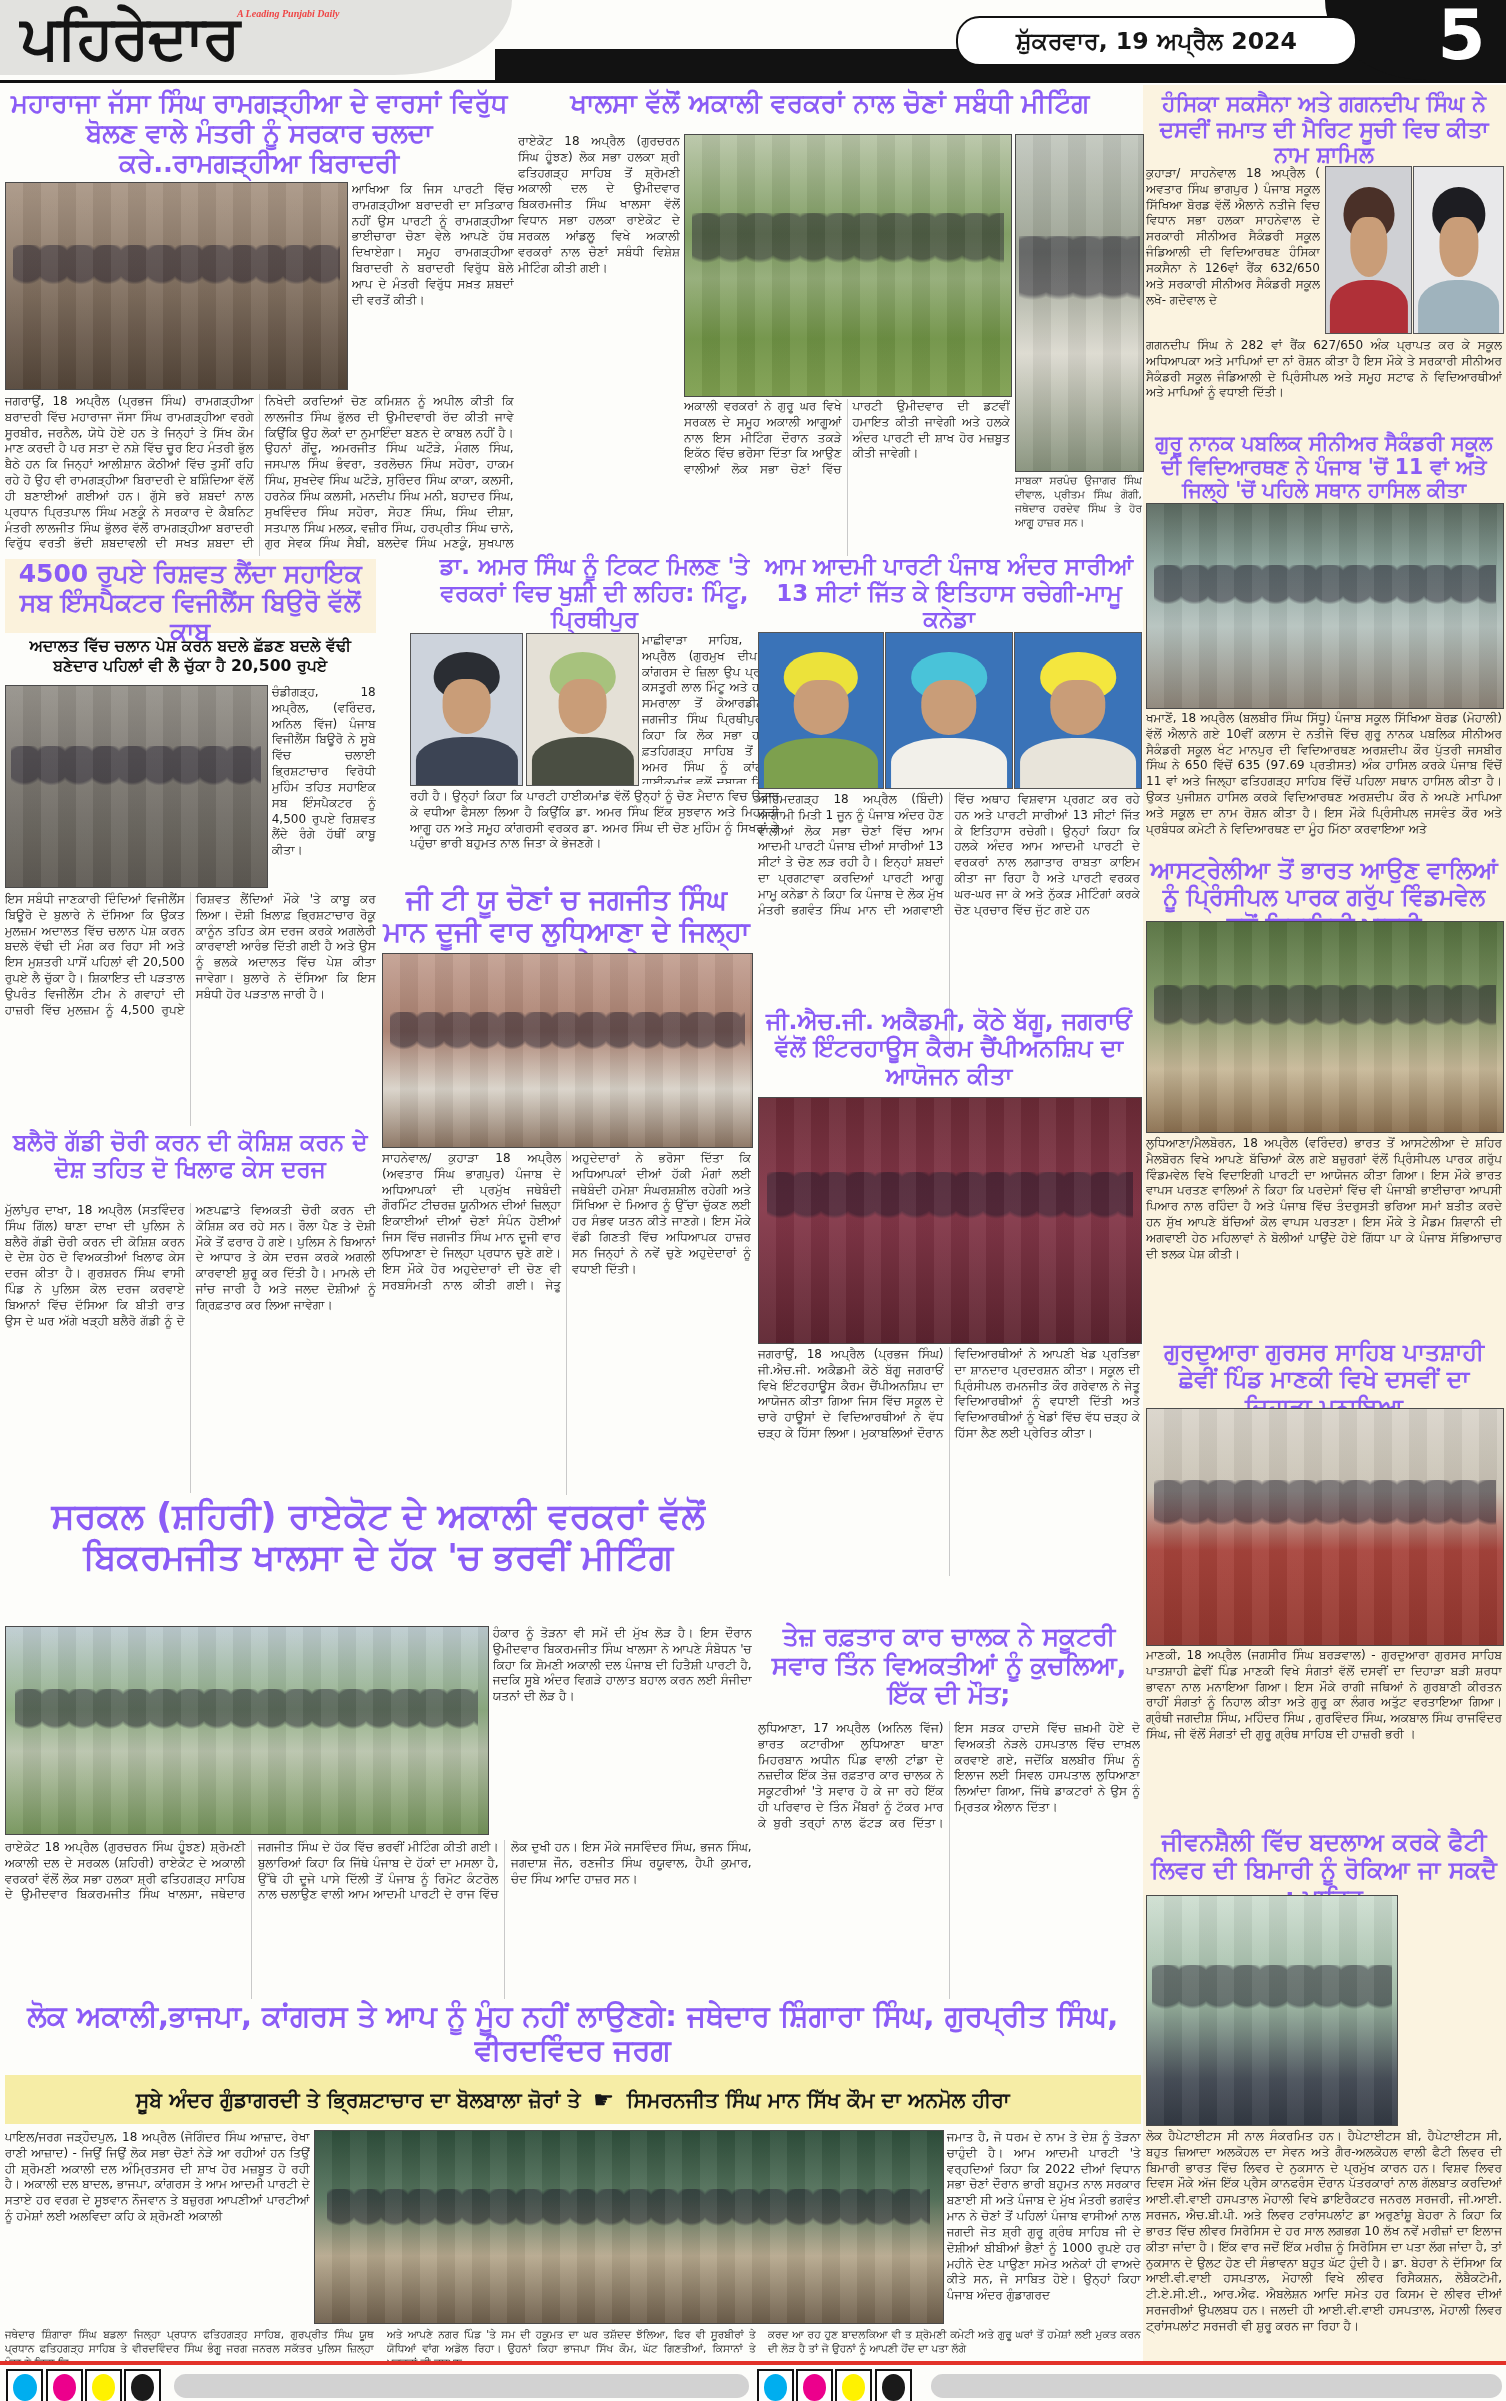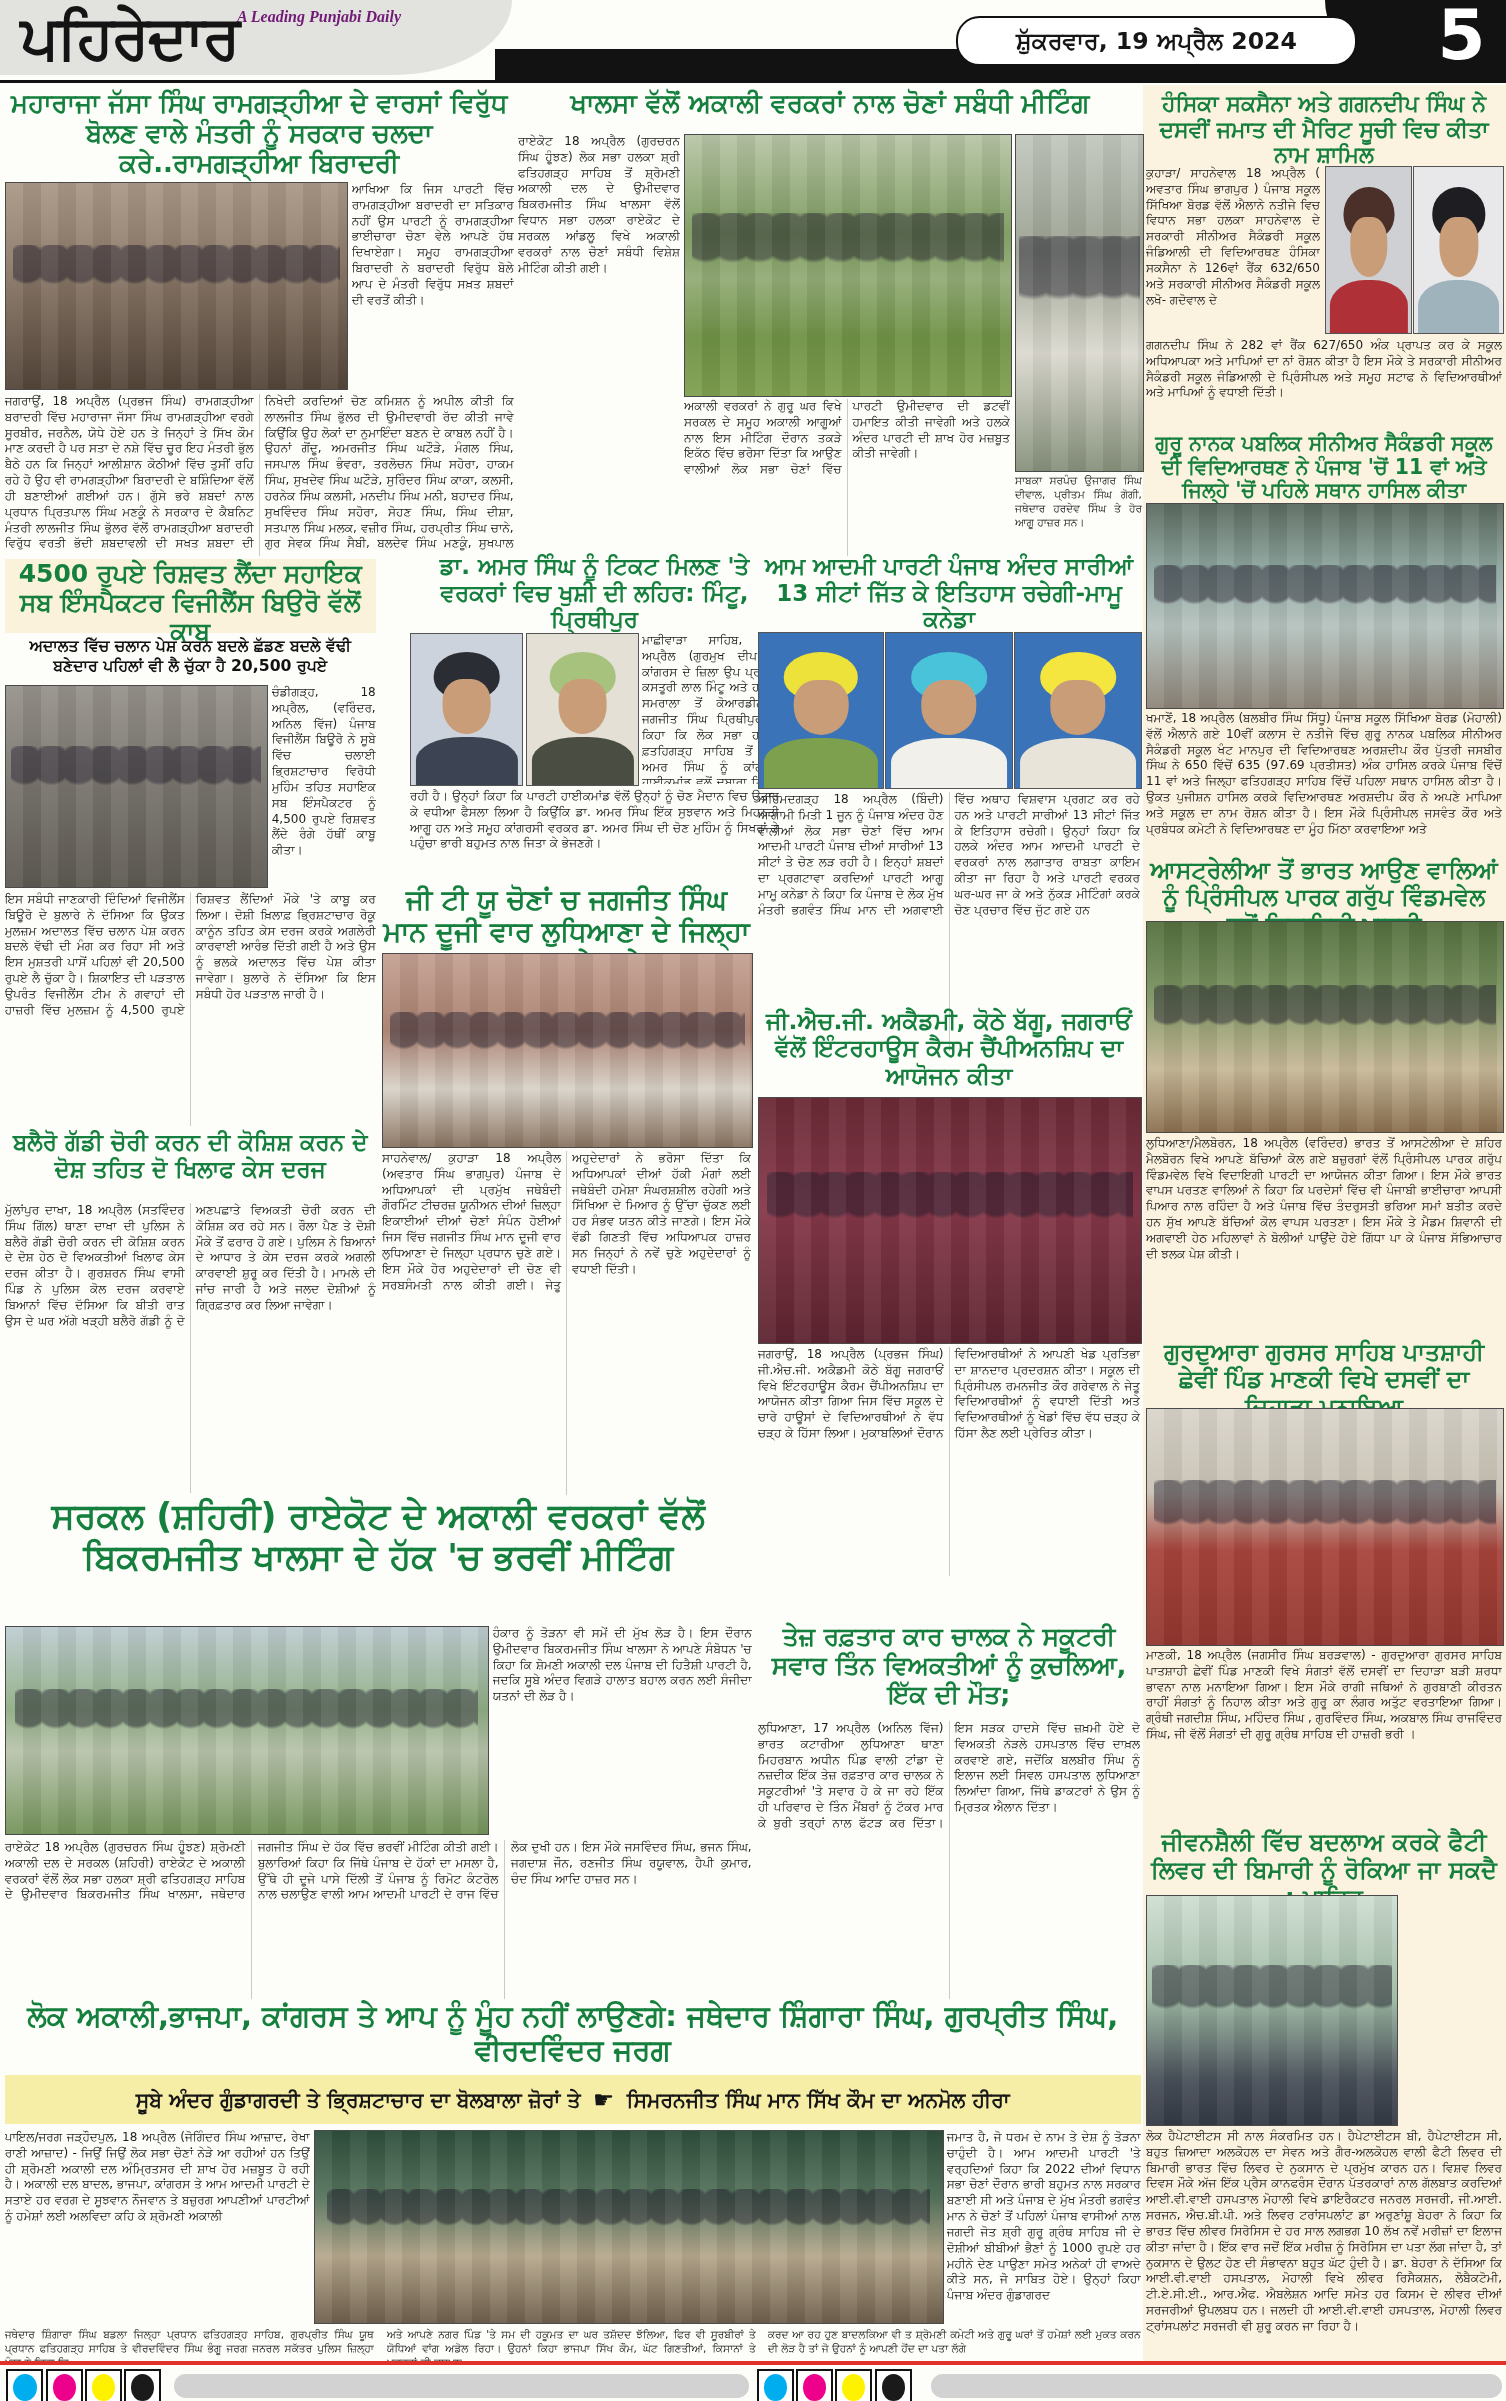--- a/index.html
+++ b/index.html
@@ -2,34 +2,34 @@
 <html style="font-size:12.6px"><head>
 <meta charset="utf-8">
 <style>
   html,body{margin:0;padding:0;background:#888;}
   #page{position:relative;width:1506px;height:2401px;background:#fdfdfa;overflow:hidden;
         font-family:"DejaVu Sans",sans-serif;color:#161616;}
   
   .mast-gray{position:absolute;left:0;top:0;width:512px;height:75px;background:#e2e2df;
              border-bottom-right-radius:118px 75px;}
   .mast-tag{position:absolute;left:237px;top:7.9px;font-family:"Liberation Serif",serif;
-            font-style:italic;font-weight:bold;font-size:16px;color:#701a75;}
+            font-style:italic;font-weight:bold;font-size:10px;color:#ef4444;}
   .mast-logo{position:absolute;left:20.4px;top:6.3px;font-size:60px;font-weight:900;color:#141414;
              letter-spacing:-1.6px;line-height:1.05;}
   .mast-bar{position:absolute;left:495px;top:49px;right:0;height:31px;background:#121212;}
   .mast-corner{position:absolute;left:1325px;top:0;width:181px;height:80px;background:#121212;
                border-bottom-left-radius:102px 80px;}
   .mast-five{position:absolute;right:20.4px;top:-4.7px;color:#fff;font-size:69px;font-weight:900;}
   .mast-pill{position:absolute;left:956px;top:15.7px;width:397px;height:46px;background:#fff;
              border:2.4px solid #111;border-radius:23.6px;display:flex;align-items:center;
              justify-content:center;font-size:23.6px;font-weight:800;}
   .mast-rule{position:absolute;left:0;top:80px;width:1506px;height:3.1px;background:#111;}
   
   .art{position:absolute;}
-  .hl{position:absolute;left:0;right:0;top:0;font-weight:900;text-align:center;color:#15803d;
+  .hl{position:absolute;left:0;right:0;top:0;font-weight:900;text-align:center;color:#8b5cf6;
       line-height:1.16;}
   .sub{position:absolute;left:0;right:0;font-weight:800;text-align:center;color:#111;}
   .bt{position:absolute;font-size:12px;line-height:1.32;text-align:justify;color:#1c1c1c;
       overflow:hidden;}
   .cols2{column-count:2;column-gap:11px;column-rule:0.8px solid #c9c9c9;}
   .cols3{column-count:3;column-gap:12.6px;column-rule:0.8px solid #c9c9c9;}
   .photo{position:absolute;border:0.8px solid #4a4a4a;overflow:hidden;}
   .crowd::before{content:"";position:absolute;left:2%;right:2%;top:30%;height:28%;
       background-image:radial-gradient(circle at 50% 32%,rgba(28,24,40,.55) 0 44%,rgba(28,24,40,0) 52%);
       background-size:27px 100%;background-repeat:repeat-x;opacity:.85;}

